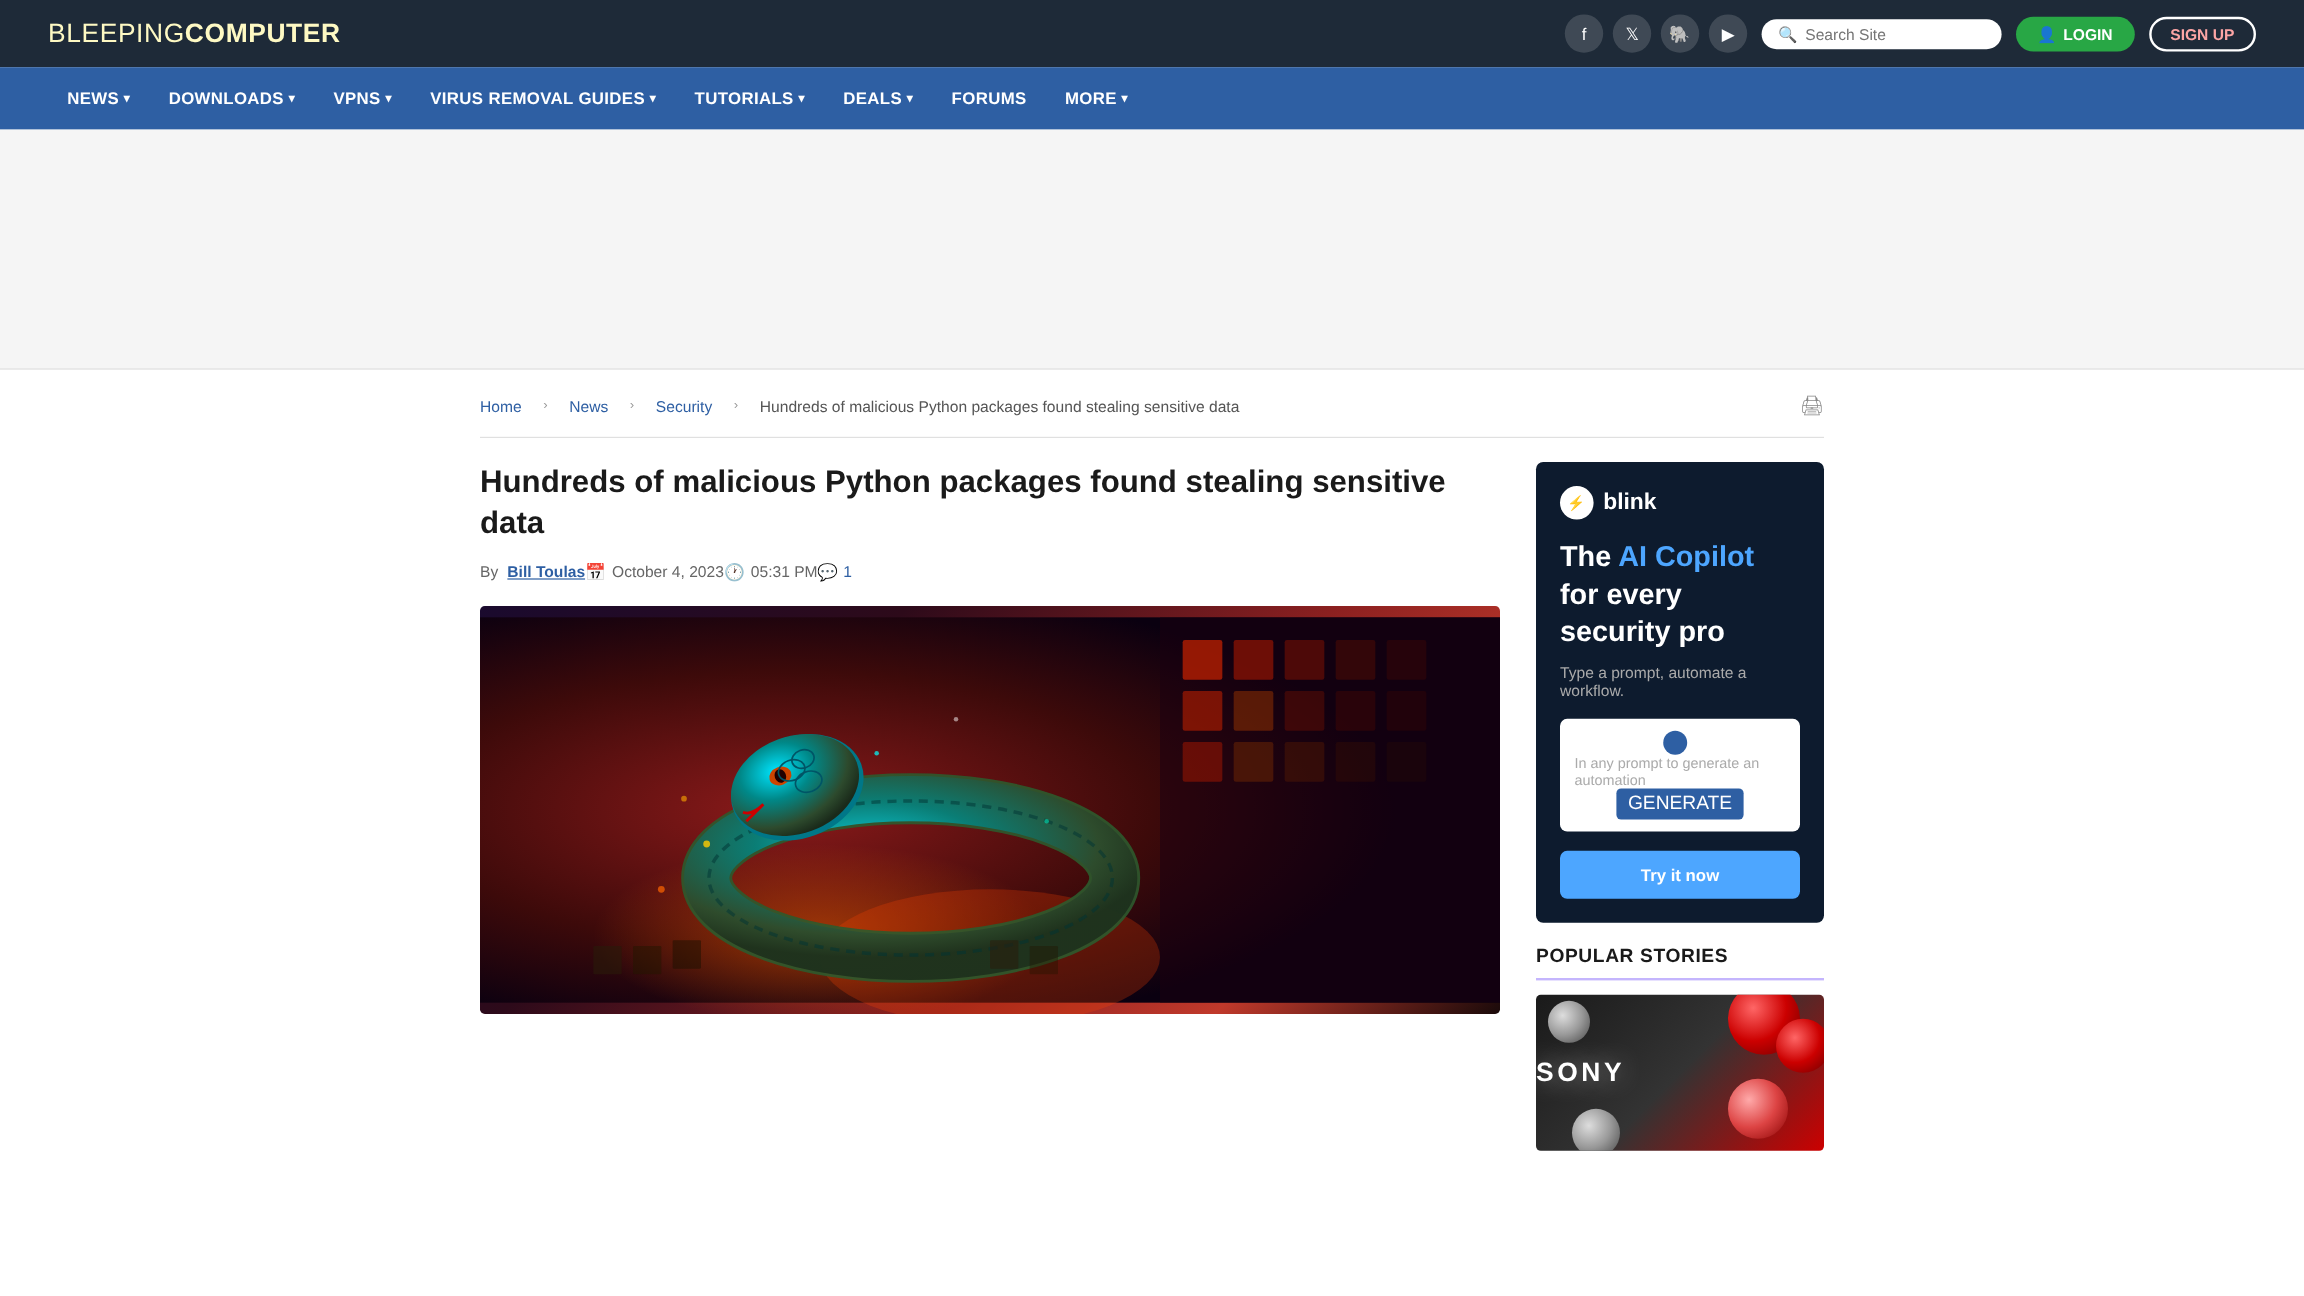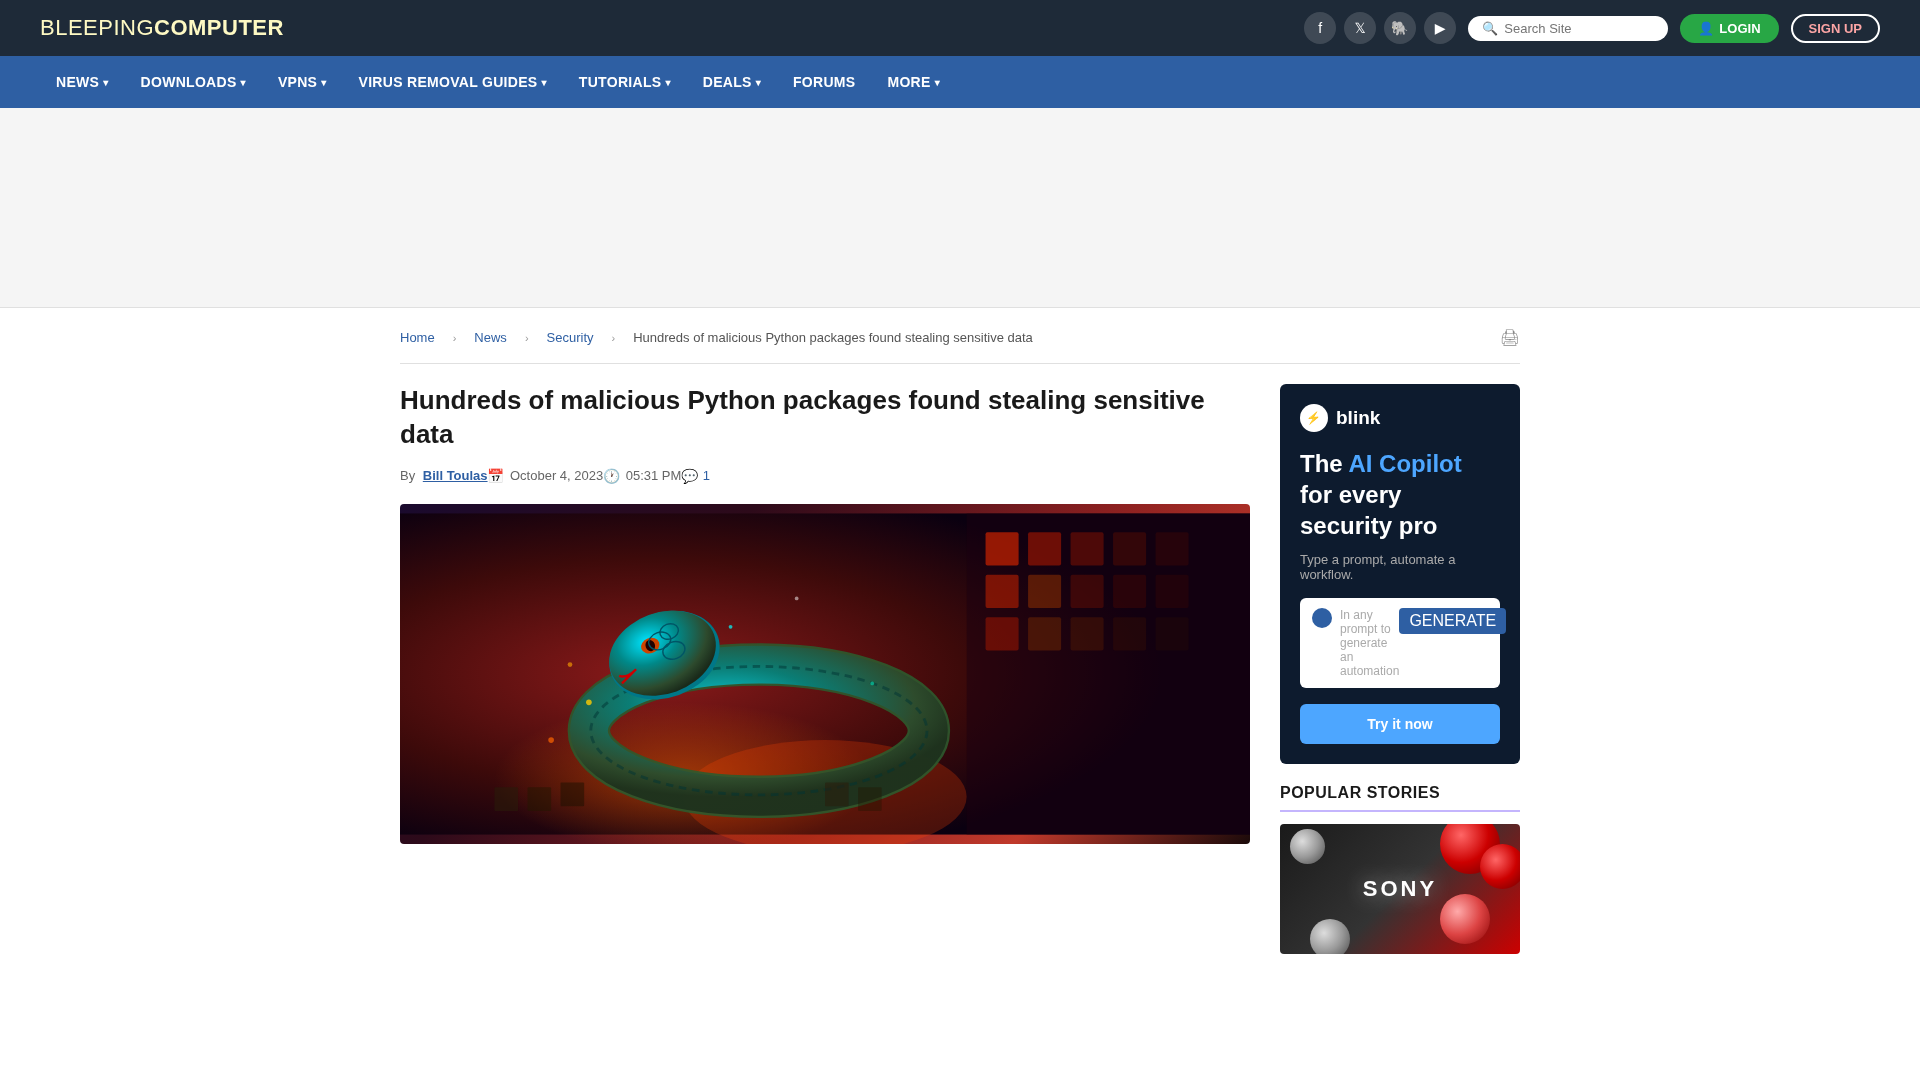--- a/index.html
+++ b/index.html
@@ -246,23 +246,24 @@
     .sidebar-ad p {
       font-size: 13px;
       color: #aaa;
       margin-bottom: 16px;
     }
     .ad-input-mock {
       background: #fff;
       border-radius: 6px;
       padding: 10px 12px;
       display: flex;
-      align-items: flex-start;
+      align-items: center;
       justify-content: space-between;
       margin-bottom: 16px;
+      flex-direction: column;
     }
     .ad-input-mock span { font-size: 12px; color: #aaa; }
     .ad-generate-btn {
       background: #2e5fa3;
       color: #fff;
       border: none;
       border-radius: 4px;
       padding: 4px 10px;
       font-size: 16px;
       cursor: pointer;
@@ -301,21 +302,21 @@
       padding-bottom: 8px;
       border-bottom: 2px solid #c4b5fd;
     }
     .popular-story-image {
       width: 100%;
       height: 130px;
       background: linear-gradient(135deg, #1a1a1a 0%, #333 50%, #cc0000 100%);
       border-radius: 4px;
       display: flex;
       align-items: center;
-      justify-content: center;
+      justify-content: flex-start;
       overflow: hidden;
       position: relative;
     }
     .sony-text {
       color: #fff;
       font-size: 22px;
       font-weight: 700;
       letter-spacing: 3px;
       text-shadow: 0 0 20px rgba(255,255,255,0.5);
       z-index: 2;

